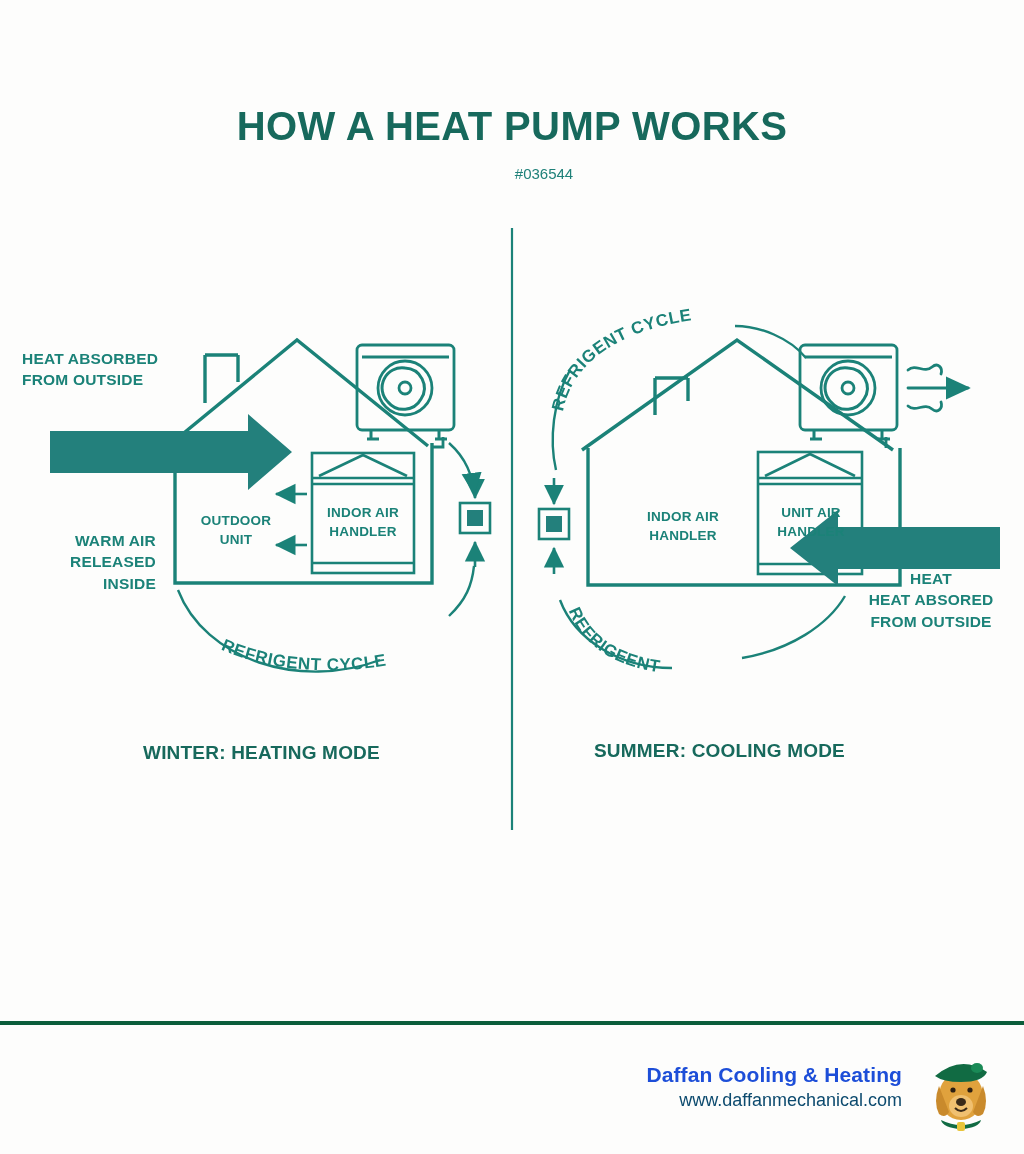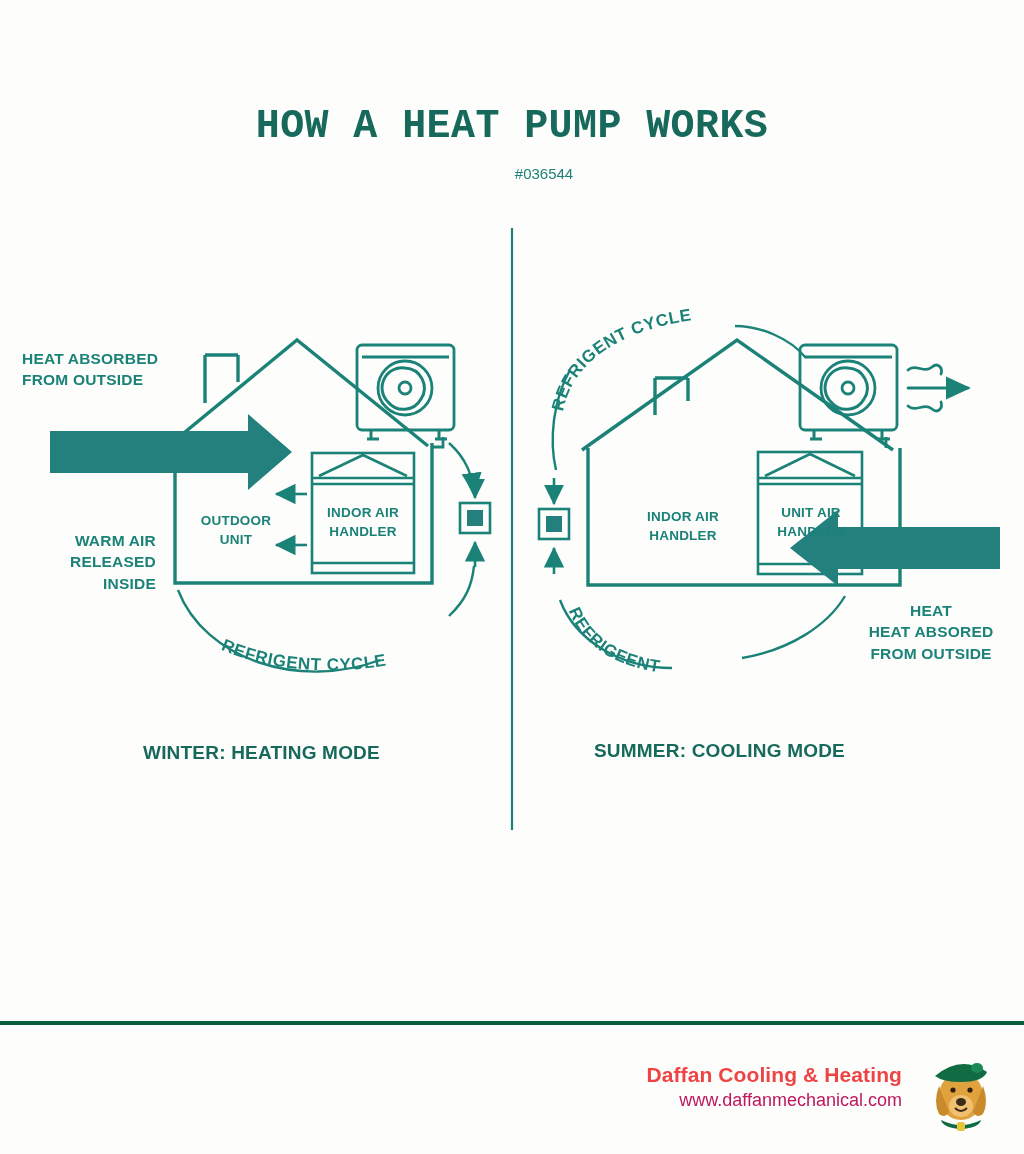--- a/index.html
+++ b/index.html
@@ -3,21 +3,21 @@
 <meta charset="utf-8">
 <style>
   html,body{margin:0;padding:0;background:#ffffff;}
   body{width:1024px;height:1154px;font-family:"Liberation Sans",sans-serif;
        -webkit-font-smoothing:antialiased;overflow:hidden;}
   .page{position:relative;width:1024px;height:1154px;background:#fdfdfc;}
 
   
   .title{position:absolute;left:0;top:104px;width:1024px;text-align:center;
          font-size:40px;font-weight:bold;letter-spacing:.4px;color:#17695c;
-         font-family:Liberation Mono, monospace;}
+         font-family:Liberation Sans, sans-serif;}
   .subtitle{position:absolute;left:0;top:165px;width:1024px;text-align:center;
             font-size:15px;font-weight:500;color:#1f8179;padding-left:32px;}
 
   
   .stage{position:absolute;left:0;top:0;width:1024px;height:1154px;}
   .stage svg{position:absolute;left:0;top:0;}
 
   
   .lbl{position:absolute;color:#1b8278;font-weight:bold;font-size:15.5px;
        line-height:1.38;letter-spacing:.2px;}
@@ -29,22 +29,22 @@
         letter-spacing:.2px;}
 
   
   .arc{position:absolute;color:#1b8278;}
   .arc text{font-family:"Liberation Sans",sans-serif;font-size:17px;
             font-weight:bold;fill:#1b8278;letter-spacing:.6px;}
 
   
   .rule{position:absolute;left:0;top:1021px;width:1024px;height:4px;background:#0b5d3b;}
   .foot-name{position:absolute;right:122px;top:1063px;font-size:21px;font-weight:bold;
-             color:#ef4444;letter-spacing:.1px;text-align:right;margin-left:44px;}
-  .foot-url{position:absolute;right:122px;top:1090px;font-size:18px;color:#be185d;
+             color:#1d4ed8;letter-spacing:.1px;text-align:right;margin-left:44px;}
+  .foot-url{position:absolute;right:122px;top:1090px;font-size:18px;color:#0c4a6e;
             text-align:right;}
   .logo{position:absolute;left:925px;top:1046px;width:72px;height:88px;}
 </style>
 </head>
 <body>
 
 <div class="page">
 
   <div class="title">HOW A HEAT PUMP WORKS</div>
   <div class="subtitle">#036544</div>
@@ -215,21 +215,21 @@
   <div class="lbl sm ctr" style="left:624px;top:508px;width:118px;">
     <div>INDOR AIR</div>
     <div>HANDLER</div>
   </div>
 
   <div class="lbl sm ctr" style="left:752px;top:504px;width:118px;">
     <div>UNIT AIR</div>
     <div>HANDLER</div>
   </div>
 
-  <div class="lbl ctr" style="left:846px;top:600px;width:170px;">
+  <div class="lbl ctr" style="left:846px;top:568px;width:170px;">
     <div>HEAT</div>
     <div>HEAT ABSORED</div>
     <div>FROM OUTSIDE</div>
   </div>
 
   <div class="mode" style="left:594px;top:740px;">SUMMER: COOLING MODE</div>
   <div class="mode" style="left:143px;top:742px;">WINTER: HEATING MODE</div>
 
   <div class="rule"></div>
   <div class="foot-name">Daffan Cooling &amp; Heating</div>

